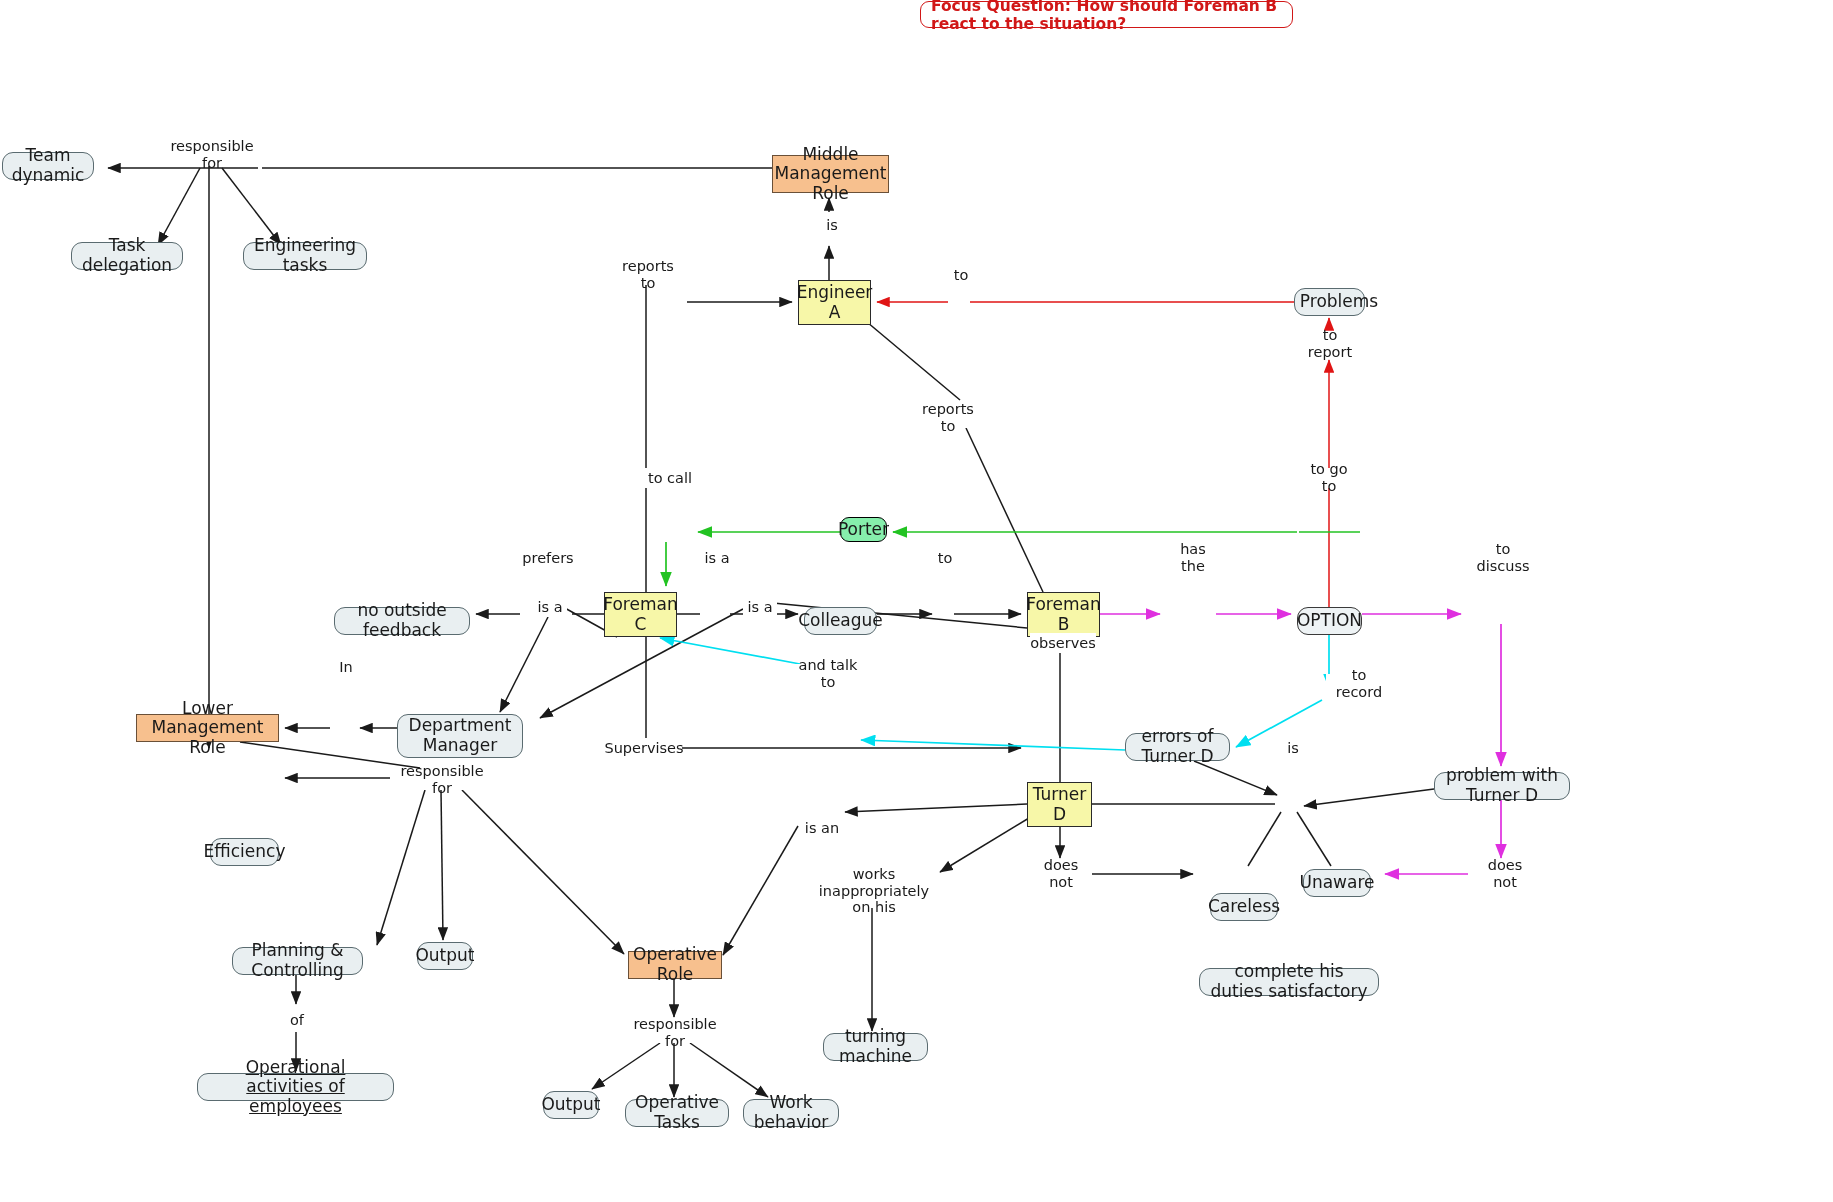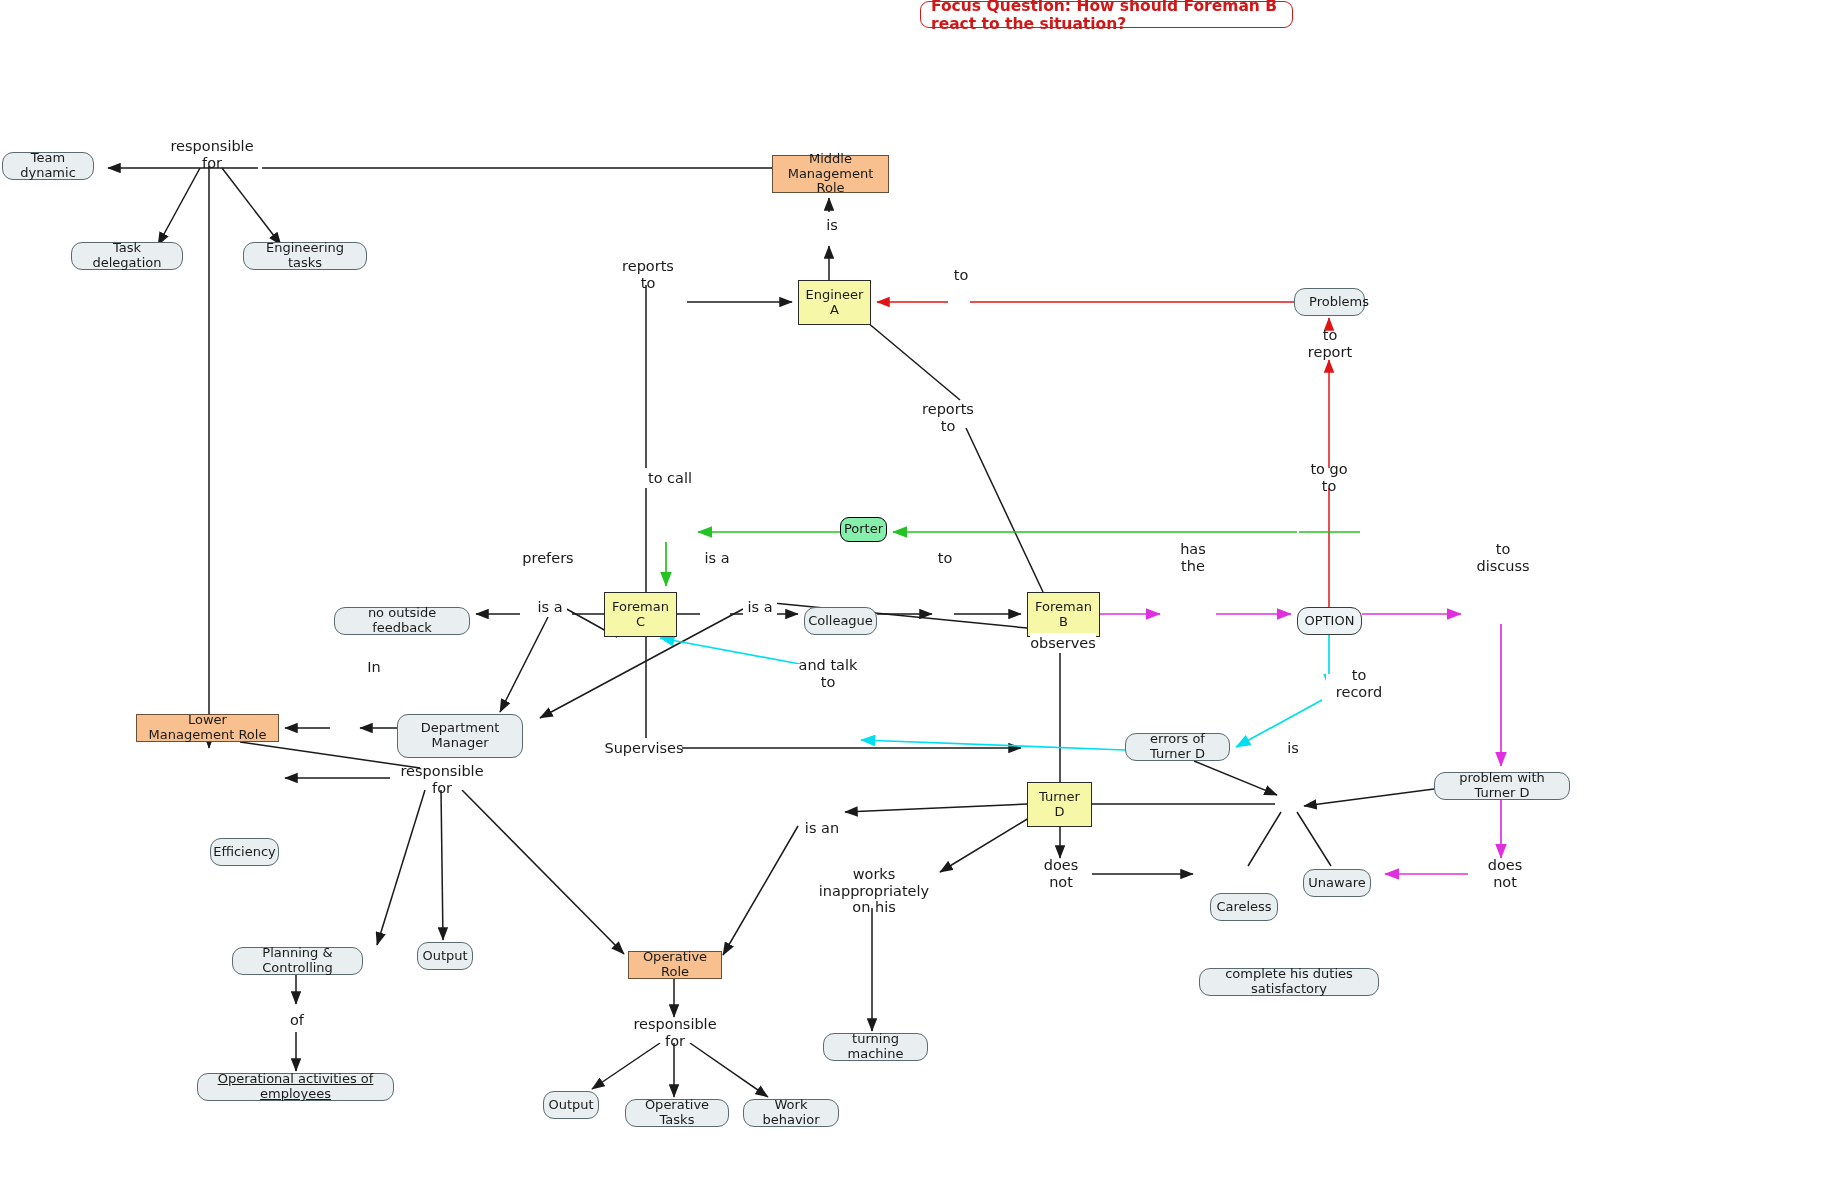--- a/index.html
+++ b/index.html
@@ -26,21 +26,21 @@
     width: 1833px;
     height: 1202px;
   }
   .node {
     position: absolute;
     box-sizing: border-box;
     display: flex;
     align-items: center;
     justify-content: center;
     text-align: center;
-    font-size: 13px;
+    font-size: 17px;
     color: #1a1a1a;
     line-height: 1.15;
     white-space: pre-line;
     padding: 3px 9px;
   }
   .node.concept {
     background: #e9eff1;
     border: 1.4px solid #5a6b70;
     border-radius: 11px;
   }
@@ -272,21 +272,21 @@
       <div class="linklabel" style="left: 644px; top: 468px; width: 48px; height: 20px;">to call</div>
       <div class="linklabel" style="left: 1300px; top: 468px; width: 54px; height: 20px;">to go to</div>
       <div class="linklabel" style="left: 520px; top: 548px; width: 52px; height: 20px;">prefers</div>
       <div class="linklabel" style="left: 700px; top: 548px; width: 30px; height: 20px;">is a</div>
       <div class="linklabel" style="left: 932px; top: 548px; width: 22px; height: 20px;">to</div>
       <div class="linklabel" style="left: 1166px; top: 548px; width: 50px; height: 20px;">has the</div>
       <div class="linklabel" style="left: 1467px; top: 548px; width: 68px; height: 20px;">to discuss</div>
       <div class="linklabel" style="left: 533px; top: 597px; width: 30px; height: 20px;">is a</div>
       <div class="linklabel" style="left: 743px; top: 597px; width: 30px; height: 20px;">is a</div>
       <div class="linklabel" style="left: 1030px; top: 633px; width: 62px; height: 20px;">observes</div>
-      <div class="linklabel" style="left: 334px; top: 657px; width: 20px; height: 20px; margin-left: 28px;">In</div>
+      <div class="linklabel" style="left: 334px; top: 657px; width: 20px; height: 20px;">In</div>
       <div class="linklabel" style="left: 791px; top: 664px; width: 70px; height: 20px;">and talk to</div>
       <div class="linklabel" style="left: 1326px; top: 674px; width: 62px; height: 20px;">to record</div>
       <div class="linklabel" style="left: 606px; top: 738px; width: 72px; height: 20px;">Supervises</div>
       <div class="linklabel" style="left: 1281px; top: 738px; width: 20px; height: 20px;">is</div>
       <div class="linklabel" style="left: 390px; top: 770px; width: 100px; height: 20px;">responsible for</div>
       <div class="linklabel" style="left: 801px; top: 818px; width: 38px; height: 20px;">is an</div>
       <div class="linklabel" style="left: 808px; top: 874px; width: 128px; height: 34px;">works inappropriately
 on his</div>
       <div class="linklabel" style="left: 1030px; top: 864px; width: 58px; height: 20px;">does not</div>
       <div class="linklabel" style="left: 1474px; top: 864px; width: 58px; height: 20px;">does not</div>

